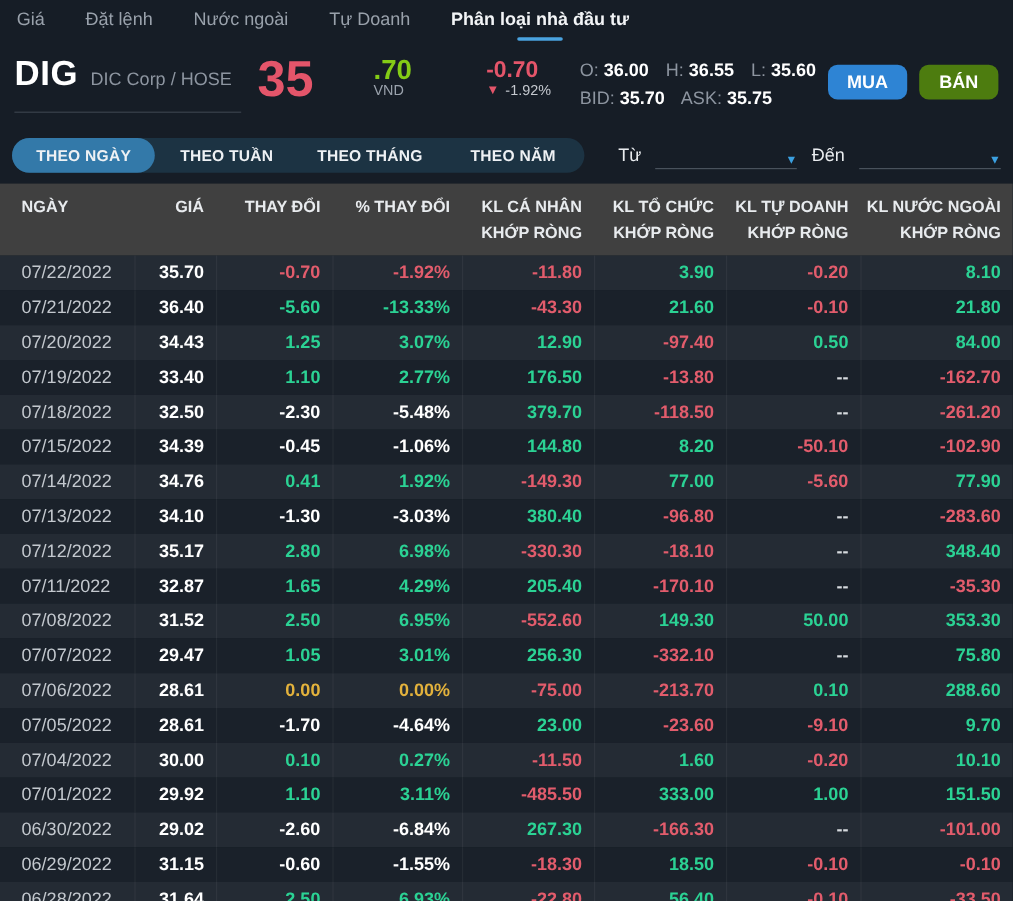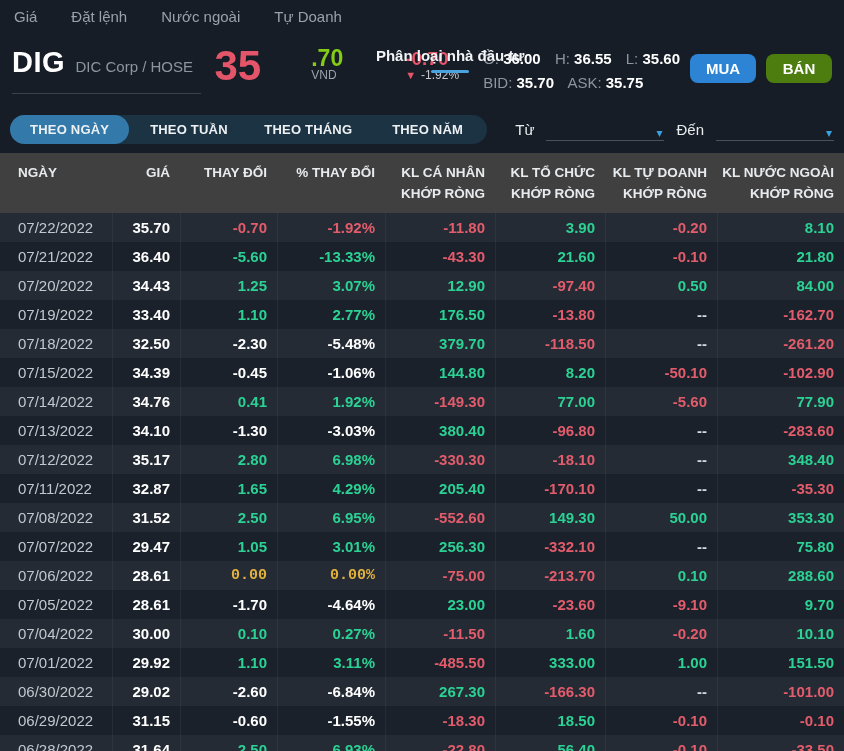--- a/index.html
+++ b/index.html
@@ -2,21 +2,21 @@
 <html><head>
 <meta charset="utf-8">
 <style>
   * { margin:0; padding:0; box-sizing:border-box; }
   html,body { width:844px; height:751px; background:#161d26; overflow:hidden;
     font-family:"Liberation Sans", sans-serif; -webkit-font-smoothing:antialiased; }
 
   
   .topnav { display:flex; align-items:flex-start; gap:34px; padding:8px 0 0 14px; height:34px; }
   .nav-item { position:relative; font-size:15px; color:#99a1ab; cursor:pointer; padding-bottom:8px; }
-  .nav-item.active { color:#f2f4f6; font-weight:bold;margin-top:39px; }
+  .nav-item.active { color:#f2f4f6; font-weight:bold; }
   .nav-item.active::after { content:""; position:absolute; left:50%; transform:translateX(-50%);
     bottom:-1px; width:38px; height:3px; border-radius:2px; background:#4aa3df; }
 
   
   .header { display:flex; align-items:flex-start; padding:12px 12px 0 12px; height:62px; }
   .stock-id { width:298px; border-bottom:1px solid #3a424d; padding-bottom:14px; white-space:nowrap; }
   .stock-symbol { font-size:29px; font-weight:bold; color:#ffffff; letter-spacing:0.5px; }
   .stock-name { font-size:15px; color:#8d95a0; margin-left:6px; }
   .price-block { display:flex; margin-left:14px;gap:48px; }
   .price-main { font-size:42px; line-height:40px; font-weight:bold; color:#e4556a; }
@@ -61,21 +61,21 @@
   .trow.odd  { background:#242b34; }
   .trow.even { background:#1a212a; }
   .td { text-align:right; padding-right:10px; font-size:15px; font-weight:bold; color:#ffffff;
     border-left:1px solid rgba(255,255,255,0.05); height:100%; display:flex;
     align-items:center; justify-content:flex-end; }
   .td.date { text-align:left; justify-content:flex-start; padding-left:18px; color:#c3c8ce;
     font-weight:normal; border-left:none; }
   .c-up   { color:#2bd294; }
   .c-down { color:#e25c6c; }
   .c-flat { color:#ffffff; }
-  .c-zero { color:#e3b23c;font-family:Liberation Mono, monospace; }
+  .c-zero { color:#e3b23c; }
   .c-dash { color:#d6dade; }
 </style>
 </head>
 <body>
 
 <div class="topnav">
     <div class="nav-item">Giá</div>
     <div class="nav-item">Đặt lệnh</div>
     <div class="nav-item">Nước ngoài</div>
     <div class="nav-item">Tự Doanh</div>

